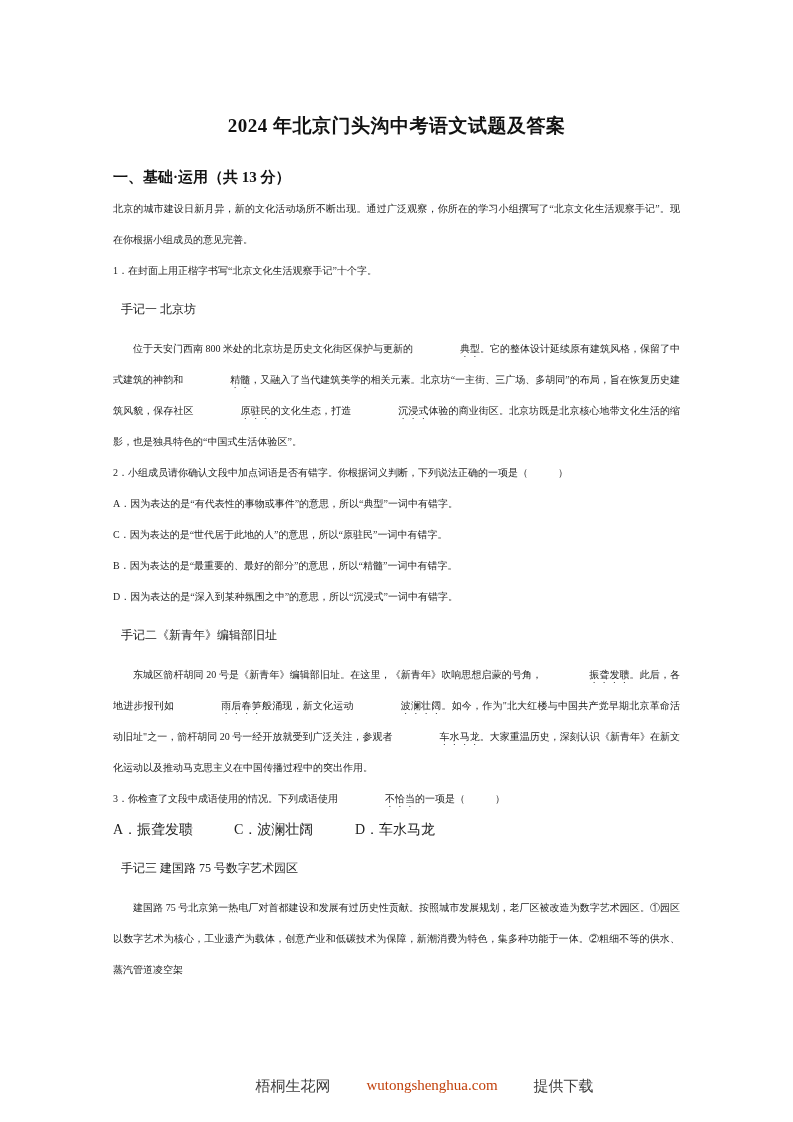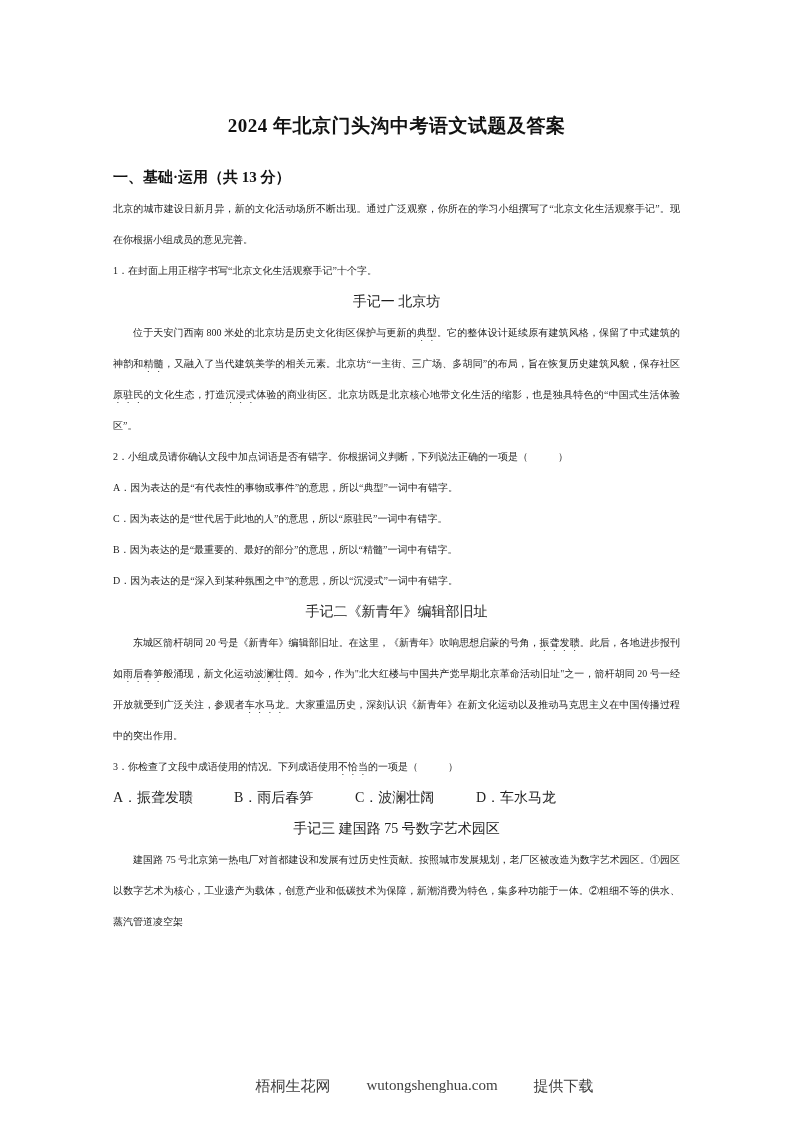--- a/index.html
+++ b/index.html
@@ -40,50 +40,50 @@
   }
   .para {
     font-size: 10px;
     line-height: 31px;
     margin: 0;
     text-align: justify;
     text-justify: inter-ideograph;
   }
   .indent { text-indent: 2em; }
   .note-title {
-    font-size: 14px;
+    font-size: 12px;
     line-height: 31px;
-    margin: 0;
-    text-align: center;
+    margin: 8px;
   }
   .option-row {
     display: flex;
     font-size: 14px;
     line-height: 31px;
   }
   .option-row .opt { width: 121px; }
   .option-row .opt:last-child { width: auto; }
   .em-dot {
     -webkit-text-emphasis: filled dot #1d1d1d;
     -webkit-text-emphasis-position: under right;
     text-emphasis: filled dot #1d1d1d;
     text-emphasis-position: under right;
+    padding-left: 47px;
   }
   .footer {
     position: absolute;
     left: 0; top: 1077px;
     width: 100%;
     display: flex;
     justify-content: center;
     gap: 36px;
     font-size: 15px;
     color: #3c3c3c;
     padding-left: 28px;
   }
-  .footer .site-url { color: #404040; text-decoration: none; }
+  .footer .site-url { color: #c2410c; text-decoration: none; }
 </style>
 </head>
 <body>
 
 <div class="page">
 
   <h1 class="doc-title">2024 年北京门头沟中考语文试题及答案</h1>
 
   <div class="content">
     <h2 class="sec-heading">一、基础·运用（共 13 分）</h2>
@@ -100,21 +100,20 @@
     <p class="para">C．因为表达的是“世代居于此地的人”的意思，所以“原驻民”一词中有错字。</p>
     <p class="para">B．因为表达的是“最重要的、最好的部分”的意思，所以“精髓”一词中有错字。</p>
     <p class="para">D．因为表达的是“深入到某种氛围之中”的意思，所以“沉浸式”一词中有错字。</p>
 
     <p class="note-title">手记二《新青年》编辑部旧址</p>
     <p class="para indent"><span>东城区箭杆胡同 20 号是《新青年》编辑部旧址。在这里，《新青年》吹响思想启蒙的号角，</span><span class="em-dot">振聋发聩</span><span>。此后，各地进步报刊如</span><span class="em-dot">雨后春笋</span><span>般涌现，新文化运动</span><span class="em-dot">波澜壮阔</span><span>。如今，作为"北大红楼与中国共产党早期北京革命活动旧址"之一，箭杆胡同 20 号一经开放就受到广泛关注，参观者</span><span class="em-dot">车水马龙</span><span>。大家重温历史，深刻认识《新青年》在新文化运动以及推动马克思主义在中国传播过程中的突出作用。</span></p>
 
     <p class="para"><span>3．你检查了文段中成语使用的情况。下列成语使用</span><span class="em-dot">不恰当</span><span>的一项是（　　　）</span></p>
     <div class="option-row">
       <span class="opt">A．振聋发聩</span>
-      <span class="opt">B．雨后春笋</span>
       <span class="opt">C．波澜壮阔</span>
       <span class="opt">D．车水马龙</span>
     </div>
 
     <p class="note-title">手记三 建国路 75 号数字艺术园区</p>
     <p class="para indent"><span>建国路 75 号北京第一热电厂对首都建设和发展有过历史性贡献。按照城市发展规划，老厂区被改造为数字艺术园区。①园区以数字艺术为核心，工业遗产为载体，创意产业和低碳技术为保障，新潮消费为特色，集多种功能于一体。②粗细不等的供水、蒸汽管道凌空架</span></p>
   </div>
 
   <div class="footer">
     <span>梧桐生花网</span>

